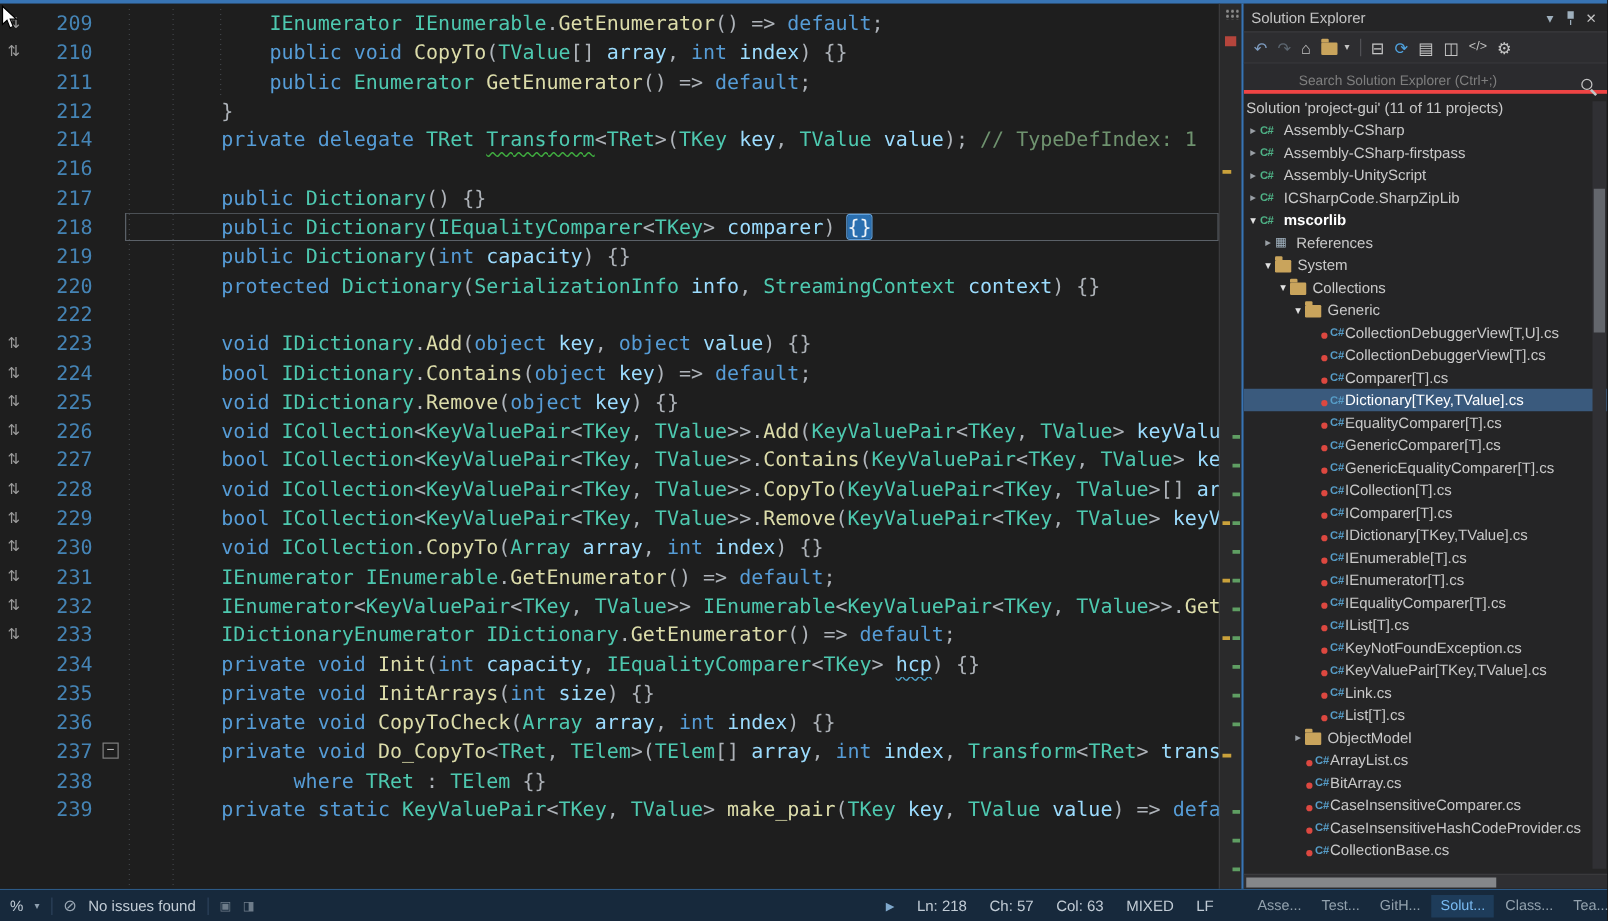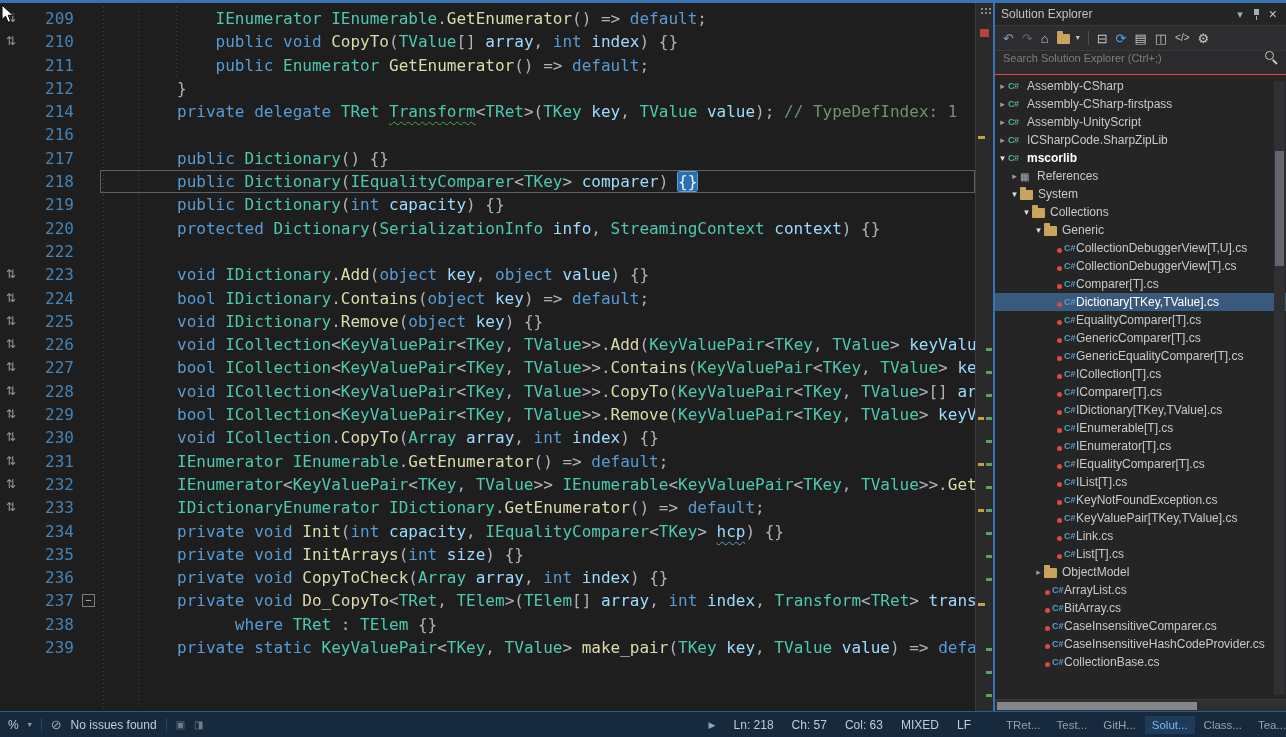--- a/index.html
+++ b/index.html
@@ -51,21 +51,21 @@
   .ticon{color:#9fb0bd;font-size:11px;margin:0 4px;}
   .pin{width:9px;height:13px;position:relative;margin:0 5px;}
   .pin::before{content:"";position:absolute;top:1px;left:2px;width:5px;height:6px;background:#9fb0bd;}
   .pin::after{content:"";position:absolute;top:8px;left:4px;width:1px;height:4px;background:#9fb0bd;}
   .xicon{font-size:14px;line-height:14px;color:#c5c5c5;margin:0 3px;}
   #se-toolbar{height:26px;background:#2d2d30;border-top:1px solid #3a3a3c;border-bottom:1px solid #3a3a3c;
     display:flex;align-items:center;gap:8px;padding:0 8px;font-size:13px;color:#c5c5c5;}
   .tb-ic{display:inline-flex;align-items:center;line-height:1;}
   .tb-div{width:1px;height:14px;background:#515155;}
   .tb-caret{font-size:8px;margin-left:1px;color:#c5c5c5;}
-  #se-search{height:24px;display:flex;align-items:flex-start;border-bottom:1px solid #ef4444;background:#2b2b2e;}
+  #se-search{height:24px;display:flex;align-items:flex-end;border-bottom:3px solid #ef4444;background:#2b2b2e;padding-left:36px;}
   #se-search input{flex:1;background:transparent;border:0;outline:0;padding-left:8px;
     font-size:11px;color:#bbb;font-family:"Liberation Sans",sans-serif;}
   #se-search input::placeholder{color:#7f7f7f;}
   .mag{width:9px;height:9px;border:1.5px solid #c5c5c5;border-radius:50%;position:relative;margin-right:12px;flex:none;}
   .mag::after{content:"";position:absolute;width:6px;height:1.5px;background:#c5c5c5;
     transform:rotate(45deg);right:-5px;bottom:-3px;}
   #se-tree{flex:1;overflow:hidden;font-size:12px;color:#c9c9c9;padding-top:2px;position:relative;}
   .trow{height:18px;display:flex;align-items:center;white-space:nowrap;}
   .trow.sel{background:#3a5a7d;color:#fff;}
   .trow .lbl.bold{font-weight:bold;color:#fff;}
@@ -196,20 +196,24 @@
           <span class="tb-ic" style="color: rgb(197, 197, 197); font-size: 10px;">&lt;/&gt;</span>
           <span class="tb-ic" style="color: rgb(197, 197, 197);">⚙</span>
         </div>
       <div id="se-search">
         <input placeholder="Search Solution Explorer (Ctrl+;)" style="">
         <span class="mag"></span>
       </div>
       <div id="se-tree">
           <div class="trow">
             <span style="width: 2px; flex: 0 0 auto;"></span>
+            <span class="lbl">Solution 'project-gui' (11 of 11 projects)</span>
+          </div>
+          <div class="trow">
+            <span style="width: 2px; flex: 0 0 auto;"></span>
             <span class="texp">▸</span>
             <span class="ico-project">C#</span>
             <span class="lbl">Assembly-CSharp</span>
           </div>
           <div class="trow">
             <span style="width: 2px; flex: 0 0 auto;"></span>
             <span class="texp">▸</span>
             <span class="ico-project">C#</span>
             <span class="lbl">Assembly-CSharp-firstpass</span>
           </div>
@@ -422,21 +426,21 @@
       <span class="sright">
         <span id="play-icon">▶</span>
         <span>Ln: 218</span>
         <span>Ch: 57</span>
         <span>Col: 63</span>
         <span>MIXED</span>
         <span>LF</span>
       </span>
     </div>
     <div id="status-tabs">
-        <span class="ptab">TRet...</span>
+        <span class="ptab">Asse...</span>
         <span class="ptab">Test...</span>
         <span class="ptab">GitH...</span>
         <span class="ptab active">Solut...</span>
         <span class="ptab">Class...</span>
         <span class="ptab">Tea...</span>
       </div>
   </div>
 </div>
 
 </body></html>

